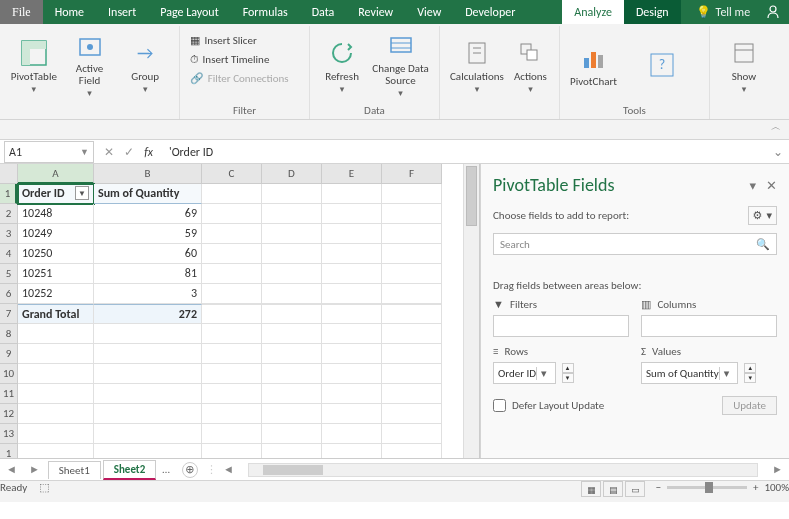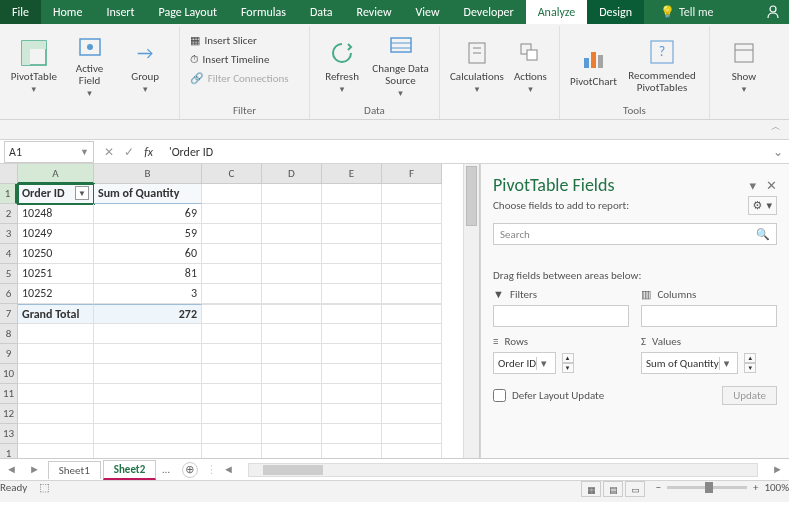--- a/index.html
+++ b/index.html
@@ -1,22 +1,22 @@
 <!DOCTYPE html>
 <html><head>
 <meta charset="utf-8">
 <style>
 * { box-sizing: border-box; margin: 0; padding: 0; font-family: "Segoe UI", Calibri, sans-serif; }
 body { width: 789px; height: 519px; background: #fff; font-size: 12px; color: #333; overflow: hidden; position: relative; }
 
 
 .tabs { background: #217346; height: 24px; display: flex; color: #fff; font-size: 12px; }
 .tab { padding: 4px 12px; cursor: pointer; display: flex; align-items: center; }
-.tab.file { background: #14532d; }
-.tab.active { background: #fff; color: #217346; }
+.tab.file { background: #737373; font-family: Liberation Serif, serif; }
+.tab.active { background: #fff; color: #217346; margin-left: 35px; }
 .tab.design { background: #0a5c36; }
 .tell-me { margin-left: 4px; display: flex; align-items: center; gap: 4px; opacity: .9; }
 .user-icon { margin-left: auto; margin-right: 8px; display: flex; align-items: center; }
 
 
 .ribbon { height: 96px; background: #f3f3f3; border-bottom: 1px solid #d4d4d4; display: flex; padding: 2px 0 0 0; }
 .rgrp { border-right: 1px solid #e0e0e0; padding: 4px 6px 0; position: relative; }
 .rgrp-label { position: absolute; bottom: 2px; left: 0; right: 0; text-align: center; font-size: 11px; color: #666; }
 .big-btn { display: inline-flex; flex-direction: column; align-items: center; justify-content: center; padding: 2px 4px; width: 56px; height: 70px; cursor: pointer; text-align: center; font-size: 11px; color: #444; }
 .big-btn .ic { width: 32px; height: 32px; display: flex; align-items: center; justify-content: center; }
@@ -60,21 +60,21 @@
 .sel-cell { outline: 2px solid #217346; outline-offset: -1px; }
 .filter-btn { float: right; width: 14px; height: 14px; border: 1px solid #999; font-size: 8px; line-height: 12px; text-align: center; color: #555; background: #fff; margin-top: 2px; }
 .vscroll { width: 16px; background: #f0f0f0; border-left: 1px solid #ddd; position: relative; }
 .vthumb { position: absolute; top: 2px; left: 2px; right: 2px; height: 60px; background: #cdcdcd; border: 1px solid #bbb; }
 
 
 .panel { flex: 1; background: #f9f9f9; border-left: 1px solid #d4d4d4; padding: 10px 12px; display: flex; flex-direction: column; }
 .panel-title { color: #217346; font-size: 18px; font-weight: normal; display: flex; align-items: center; }
 .panel-title .sp { flex: 1; }
 .panel-title .btn { color: #777; margin-left: 10px; cursor: pointer; font-size: 13px; }
-.panel-sub { font-size: 11px; color: #555; display: flex; align-items: center; }
+.panel-sub { margin-top: 10px; font-size: 11px; color: #555; display: flex; align-items: center; }
 .gear-box { margin-left: auto; border: 1px solid #ccc; padding: 2px 4px; display: flex; gap: 4px; font-size: 11px; }
 .search-box { margin-top: 8px; border: 1px solid #ccc; background: #fff; height: 22px; display: flex; align-items: center; padding: 0 6px; font-size: 11px; color: #888; }
 .search-box .mag { margin-left: auto; color: #3a7ab5; }
 .areas-label { margin-top: 24px; font-size: 11px; color: #555; }
 .areas { display: grid; grid-template-columns: 1fr 1fr; gap: 8px 12px; margin-top: 6px; }
 .area { }
 .area-hdr { display: flex; align-items: center; gap: 6px; font-size: 11px; color: #555; margin-bottom: 4px; }
 .area-box { background: #fff; border: 1px solid #ccc; height: 22px; display: flex; align-items: center; padding: 0 4px; font-size: 11px; }
 .area-box.empty { height: 22px; }
 .area-row { display: flex; align-items: center; gap: 4px; }
@@ -239,21 +239,20 @@
           </div>
         <div class="lbl">PivotChart</div>
       </div>
       <div class="big-btn" style="width:90px">
         <div class="ic">
             <svg width="28" height="28">
               <rect x="3" y="3" width="22" height="22" fill="none" stroke="#5b9bd5"></rect>
               <text x="14" y="18" text-anchor="middle" font-size="14" fill="#5b9bd5">?</text>
             </svg>
           </div>
-        <div class="lbl"><span>Recommended PivotTables</span></div>
       </div>
     </div>
     <div class="rgrp-label">Tools</div>
   </div>
   <div class="rgrp" style="width:58px;border-right:none">
     <div class="big-btn drop-arr">
       <div class="ic">
           <svg width="26" height="26">
             <rect x="4" y="4" width="18" height="18" fill="none" stroke="#888"></rect>
             <line x1="4" y1="10" x2="22" y2="10" stroke="#888"></line>

